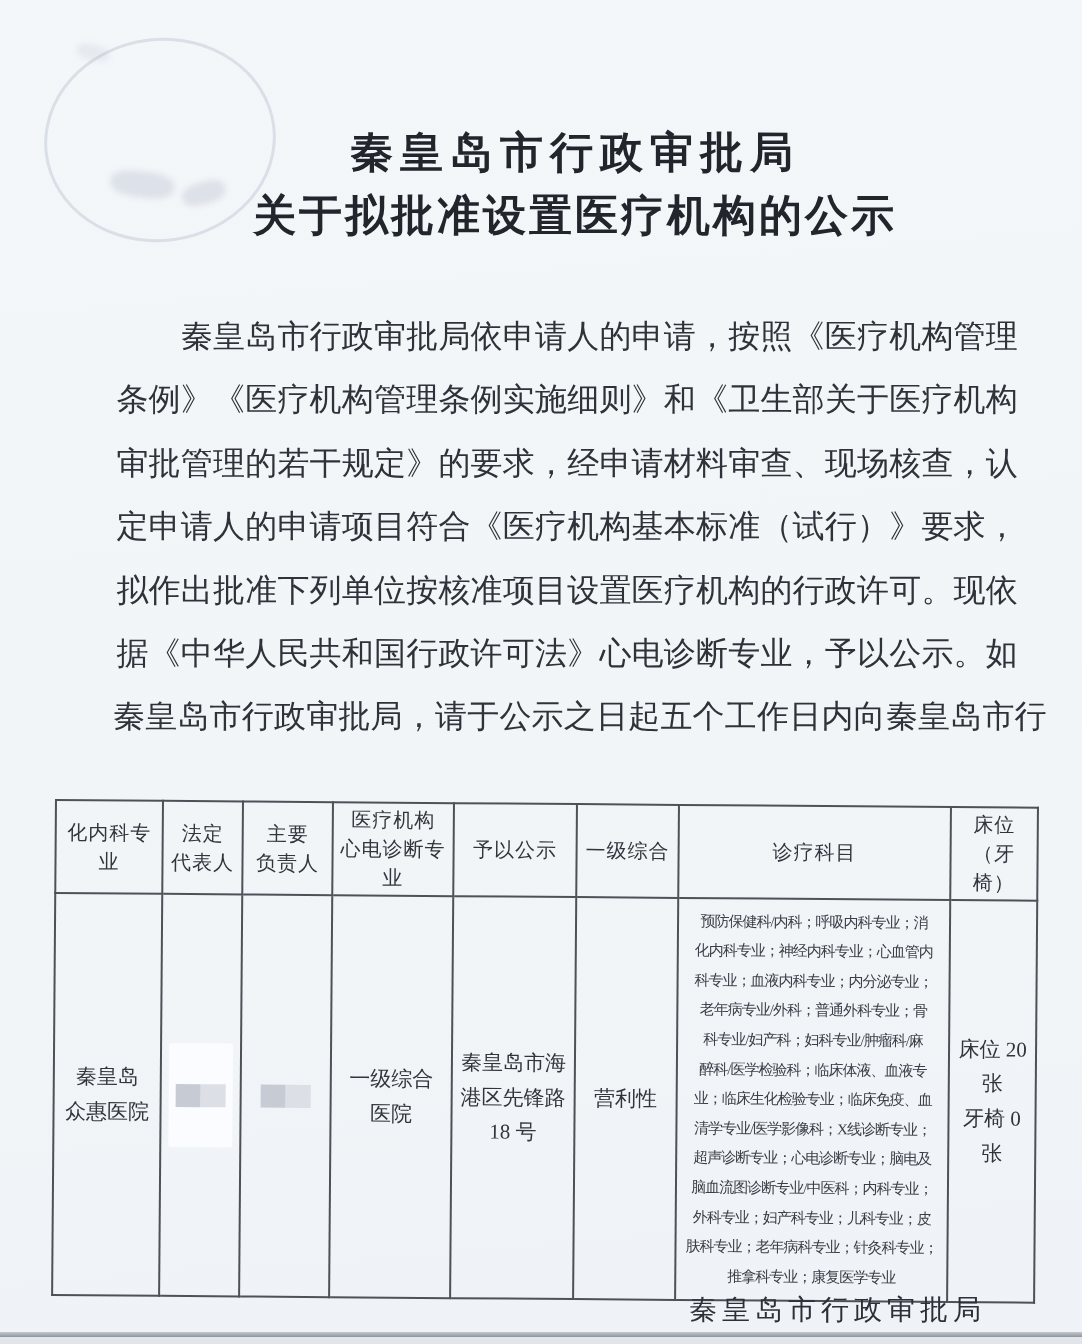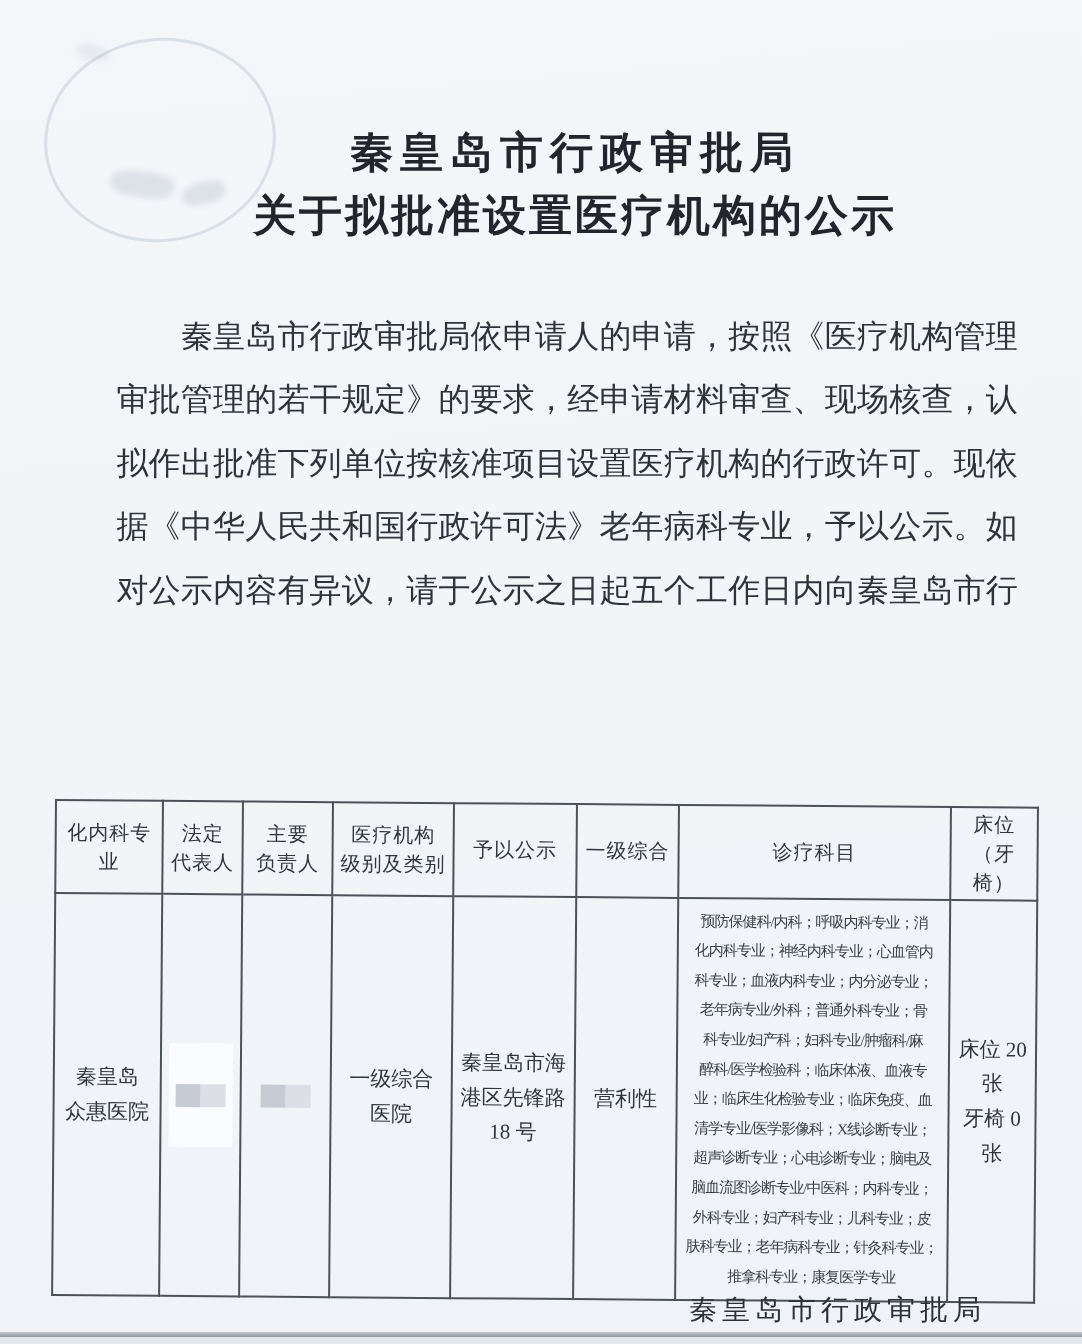--- a/index.html
+++ b/index.html
@@ -67,24 +67,26 @@
     <div class="blob b1"></div>
     <div class="blob b2"></div>
     <div class="blob b3"></div>
   </div>
 
   <div class="title l1">秦皇岛市行政审批局</div>
   <div class="title l2">关于拟批准设置医疗机构的公示</div>
 
   <div class="para">
       <div class="para-line">秦皇岛市行政审批局依申请人的申请，按照《医疗机构管理</div>
+      <div class="para-line">条例》《医疗机构管理条例实施细则》和《卫生部关于医疗机构</div>
       <div class="para-line">审批管理的若干规定》的要求，经申请材料审查、现场核查，认</div>
+      <div class="para-line">定申请人的申请项目符合《医疗机构基本标准（试行）》要求，</div>
       <div class="para-line">拟作出批准下列单位按核准项目设置医疗机构的行政许可。现依</div>
-      <div class="para-line">据《中华人民共和国行政许可法》老年病科专业，予以公示。如</div>
-      <div class="para-line">对公示内容有异议，请于公示之日起五个工作日内向秦皇岛市行</div>
+      <div class="para-line">据《中华人民共和国行政许可法》心电诊断专业，予以公示。如</div>
+      <div class="para-line">秦皇岛市行政审批局，请于公示之日起五个工作日内向秦皇岛市行</div>
     </div>
 
   <div class="tblwrap">
     <table>
       <colgroup>
         <col class="c1">
           <col class="c2">
           <col class="c3">
           <col class="c4">
         <col class="c5">
@@ -93,21 +95,21 @@
           <col class="c8">
       </colgroup>
       <tbody>
           <tr class="hdr">
         <th>化内科专业</th>
         <th>法定
 代表人</th>
         <th>主要
 负责人</th>
         <th>医疗机构
-级别及类别</th>
+心电诊断专业</th>
         <th>予以公示</th>
         <th>一级综合</th>
         <th>诊疗科目</th>
         <th>床位
 （牙椅）</th>
       </tr>
       <tr class="body">
         <td>秦皇岛
 众惠医院</td>
         <td>

